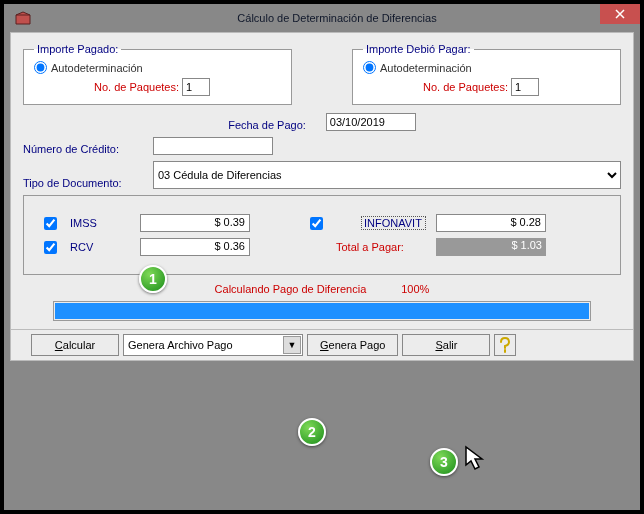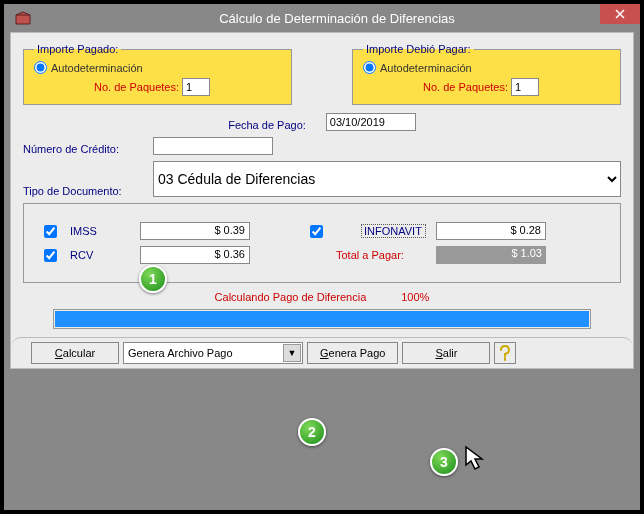--- a/index.html
+++ b/index.html
@@ -1,47 +1,47 @@
 <!DOCTYPE html>
 <html><head>
 <meta charset="utf-8">
 <style>
 * { box-sizing: border-box; margin: 0; padding: 0; }
 body { font-family: 'Segoe UI', Tahoma, sans-serif; font-size: 11px; background: #000; width: 644px; height: 514px; position: relative; }
 .window { position: absolute; left: 4px; top: 4px; width: 636px; height: 506px; background: #888; }
 .titlebar { height: 28px; background: #888; display: flex; align-items: center; position: relative; }
 .title-icon { width: 22px; height: 22px; margin-left: 8px; display: flex; align-items: center; justify-content: center; }
-.title-text { flex: 1; text-align: center; color: #ffffff; font-size: 13px; }
+.title-text { flex: 1; text-align: center; color: #0f172a; font-size: 11px; }
 .close-btn { width: 40px; height: 20px; background: #c8504f; color: #fff; display: flex; align-items: center; justify-content: center; font-size: 14px; cursor: pointer; position: absolute; right: 0; top: 0; }
 .content { background: #ececec; margin: 0 6px 6px 6px; padding: 10px 12px 8px 12px; border: 1px solid #bbb; }
 .row-top { display: flex; gap: 60px; margin-bottom: 8px; }
-fieldset { border: 1px solid #999; padding: 6px 10px 8px 10px; position: relative; flex: 1; background: #fde047; }
+fieldset { border: 1px solid #999; padding: 6px 10px 8px 10px; position: relative; flex: 1; background: #ffffff; }
 legend { color: #000080; font-size: 11px; padding: 0 3px; }
 .radio-row { display: flex; align-items: center; gap: 4px; margin-bottom: 4px; }
 .radio-row label { color: #333; }
 .pkg-row { display: flex; align-items: center; gap: 3px; padding-left: 60px; }
 .redlabel { color: #cc0000; }
 .txt { border: 1px solid #888; background: #fff; height: 18px; padding: 1px 3px; font-size: 11px; }
 .txt-sm { width: 28px; }
 .txt-md { width: 90px; }
 .txt-lg { width: 120px; }
 .fld-row { display: flex; align-items: flex-end; margin-bottom: 6px; }
 .label-blue { color: #000080; width: 130px; }
-.select { flex: 1; height: 36px; border: 1px solid #888; background: #fff; font-size: 14px; }
+.select { flex: 1; height: 28px; border: 1px solid #888; background: #fff; font-size: 11px; }
 .box { border: 1px solid #999; padding: 18px 20px; margin-top: 6px; margin-bottom: 8px; background: #ececec; }
 .chk-grid { display: grid; grid-template-columns: 16px 60px 110px 40px 16px 90px 110px; gap: 6px 10px; align-items: center; }
 .chk-grid input[type=checkbox] { width: 13px; height: 13px; }
 .chk-label { color: #000080; }
 .dotted { border: 1px dotted #555; padding: 0 2px; margin-left: 25px; }
 .amount { text-align: right; border: 1px solid #888; background: #fff; height: 18px; padding: 1px 4px; }
 .amount-gray { background: #999; color: #fff; text-align: right; height: 18px; padding: 1px 4px; }
 .status-row { display: flex; justify-content: center; gap: 35px; color: #cc0000; margin: 4px 0 6px 0; font-size: 11px; }
 .progress-wrap { border: 1px solid #999; height: 20px; background: #ececec; margin: 4px 30px 8px 30px; padding: 1px; }
 .progress-fill { background: #1e90ff; height: 100%; width: 100%; }
-.btn-row { display: flex; align-items: center; gap: 4px; padding: 4px 6px; background: #ececec; border-top: 1px solid #bbb; margin: 4px -12px -8px -12px; padding-left: 20px; border-radius: 10px; }
+.btn-row { display: flex; align-items: center; gap: 4px; padding: 4px 6px; background: #ececec; border-top: 1px solid #bbb; margin: 4px -12px -8px -12px; padding-left: 20px; }
 .btn-u { border: 1px solid #888; background: #ececec; height: 22px; padding: 0 12px; font-size: 11px; cursor: pointer; min-width: 88px; }
 .combo { height: 22px; border: 1px solid #888; background: #fff; font-size: 11px; width: 180px; padding-left: 4px; position: relative; display: flex; align-items: center; }
 .combo-arrow { position: absolute; right: 1px; top: 1px; width: 18px; height: 18px; background: #ddd; border: 1px solid #999; display: flex; align-items: center; justify-content: center; font-size: 9px; }
 .help-btn { width: 22px; height: 22px; border: 1px solid #888; background: #ececec; display: flex; align-items: center; justify-content: center; color: #b8a800; font-weight: bold; font-size: 14px; cursor: pointer; }
 .badge { position: absolute; width: 28px; height: 28px; border-radius: 50%; background: radial-gradient(circle at 35% 30%, #7ed957, #1a8c1a); border: 2px solid #fff; box-shadow: 0 1px 3px rgba(0,0,0,.5); display: flex; align-items: center; justify-content: center; color: #fff; font-weight: bold; font-size: 14px; z-index: 50; }
 .cursor-img { position: absolute; z-index: 49; }
 </style>
 </head>
 <body>
 

